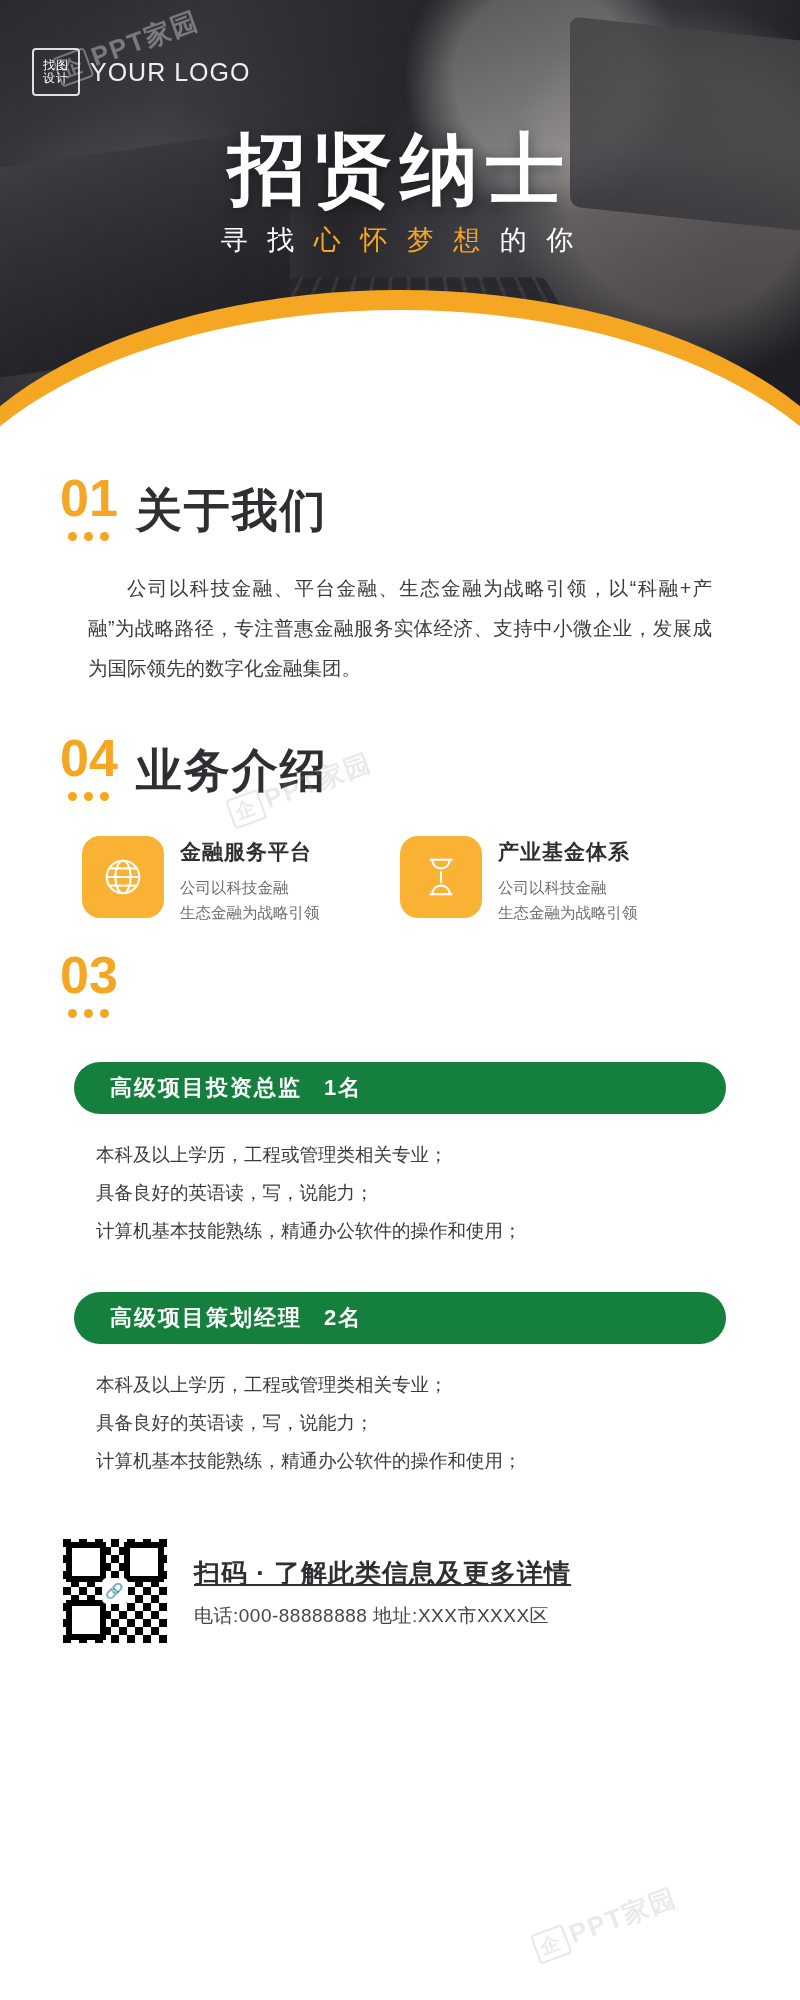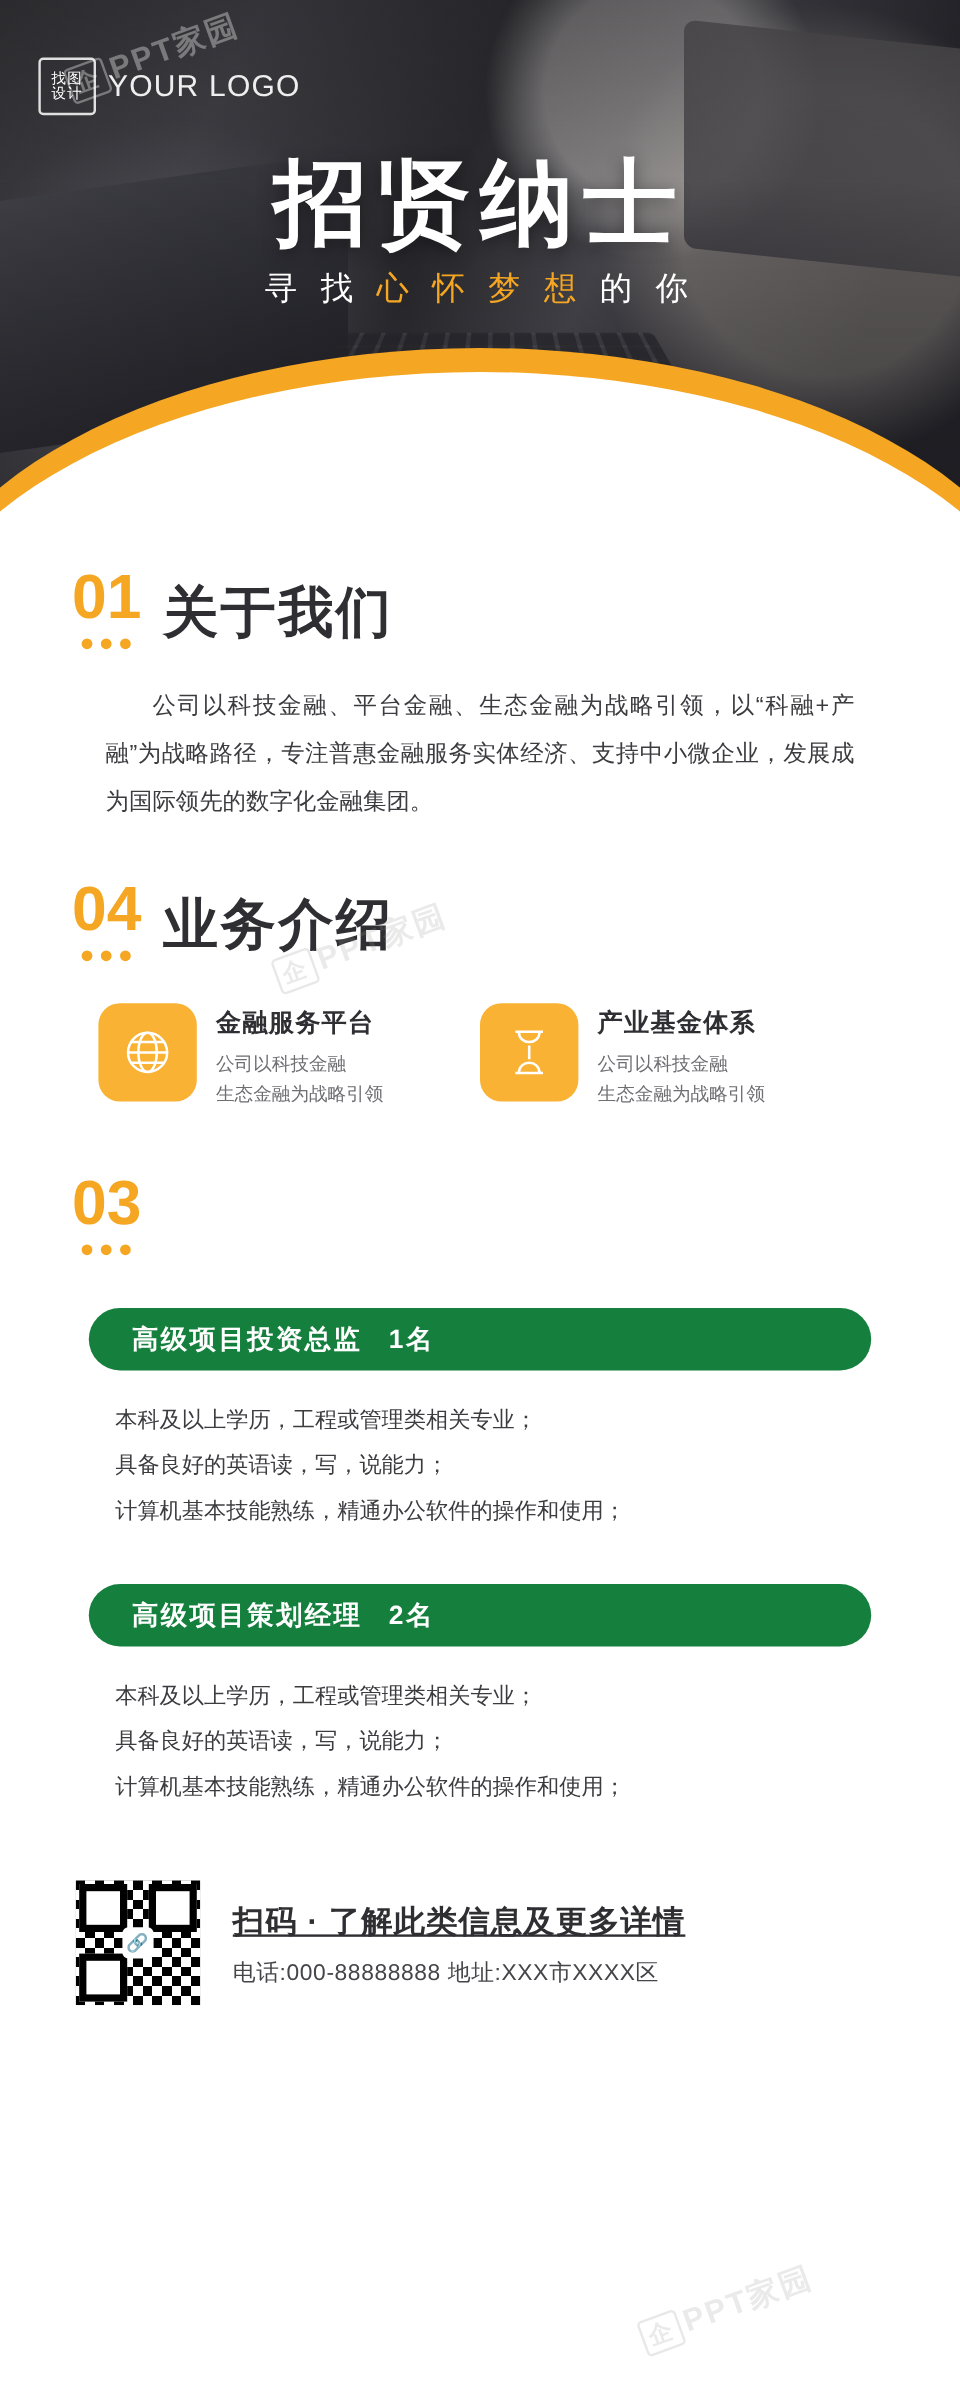--- a/index.html
+++ b/index.html
@@ -415,21 +415,21 @@
         </div>
       </div>
     </div>
   </div>
 
   <div class="wm wm-mid">
     <span class="wm-box">企</span><span>PPT家园</span>
   </div>
 </div>
 
-<div class="section" style="margin-top:54px;">
+<div class="section" style="margin-top:26px;">
   <div class="sec-head">
     <div class="sec-num-wrap">
       <div class="sec-num">03</div>
       <div class="dots">
           <i></i>
           <i></i>
           <i></i>
         </div>
     </div>
   </div>

